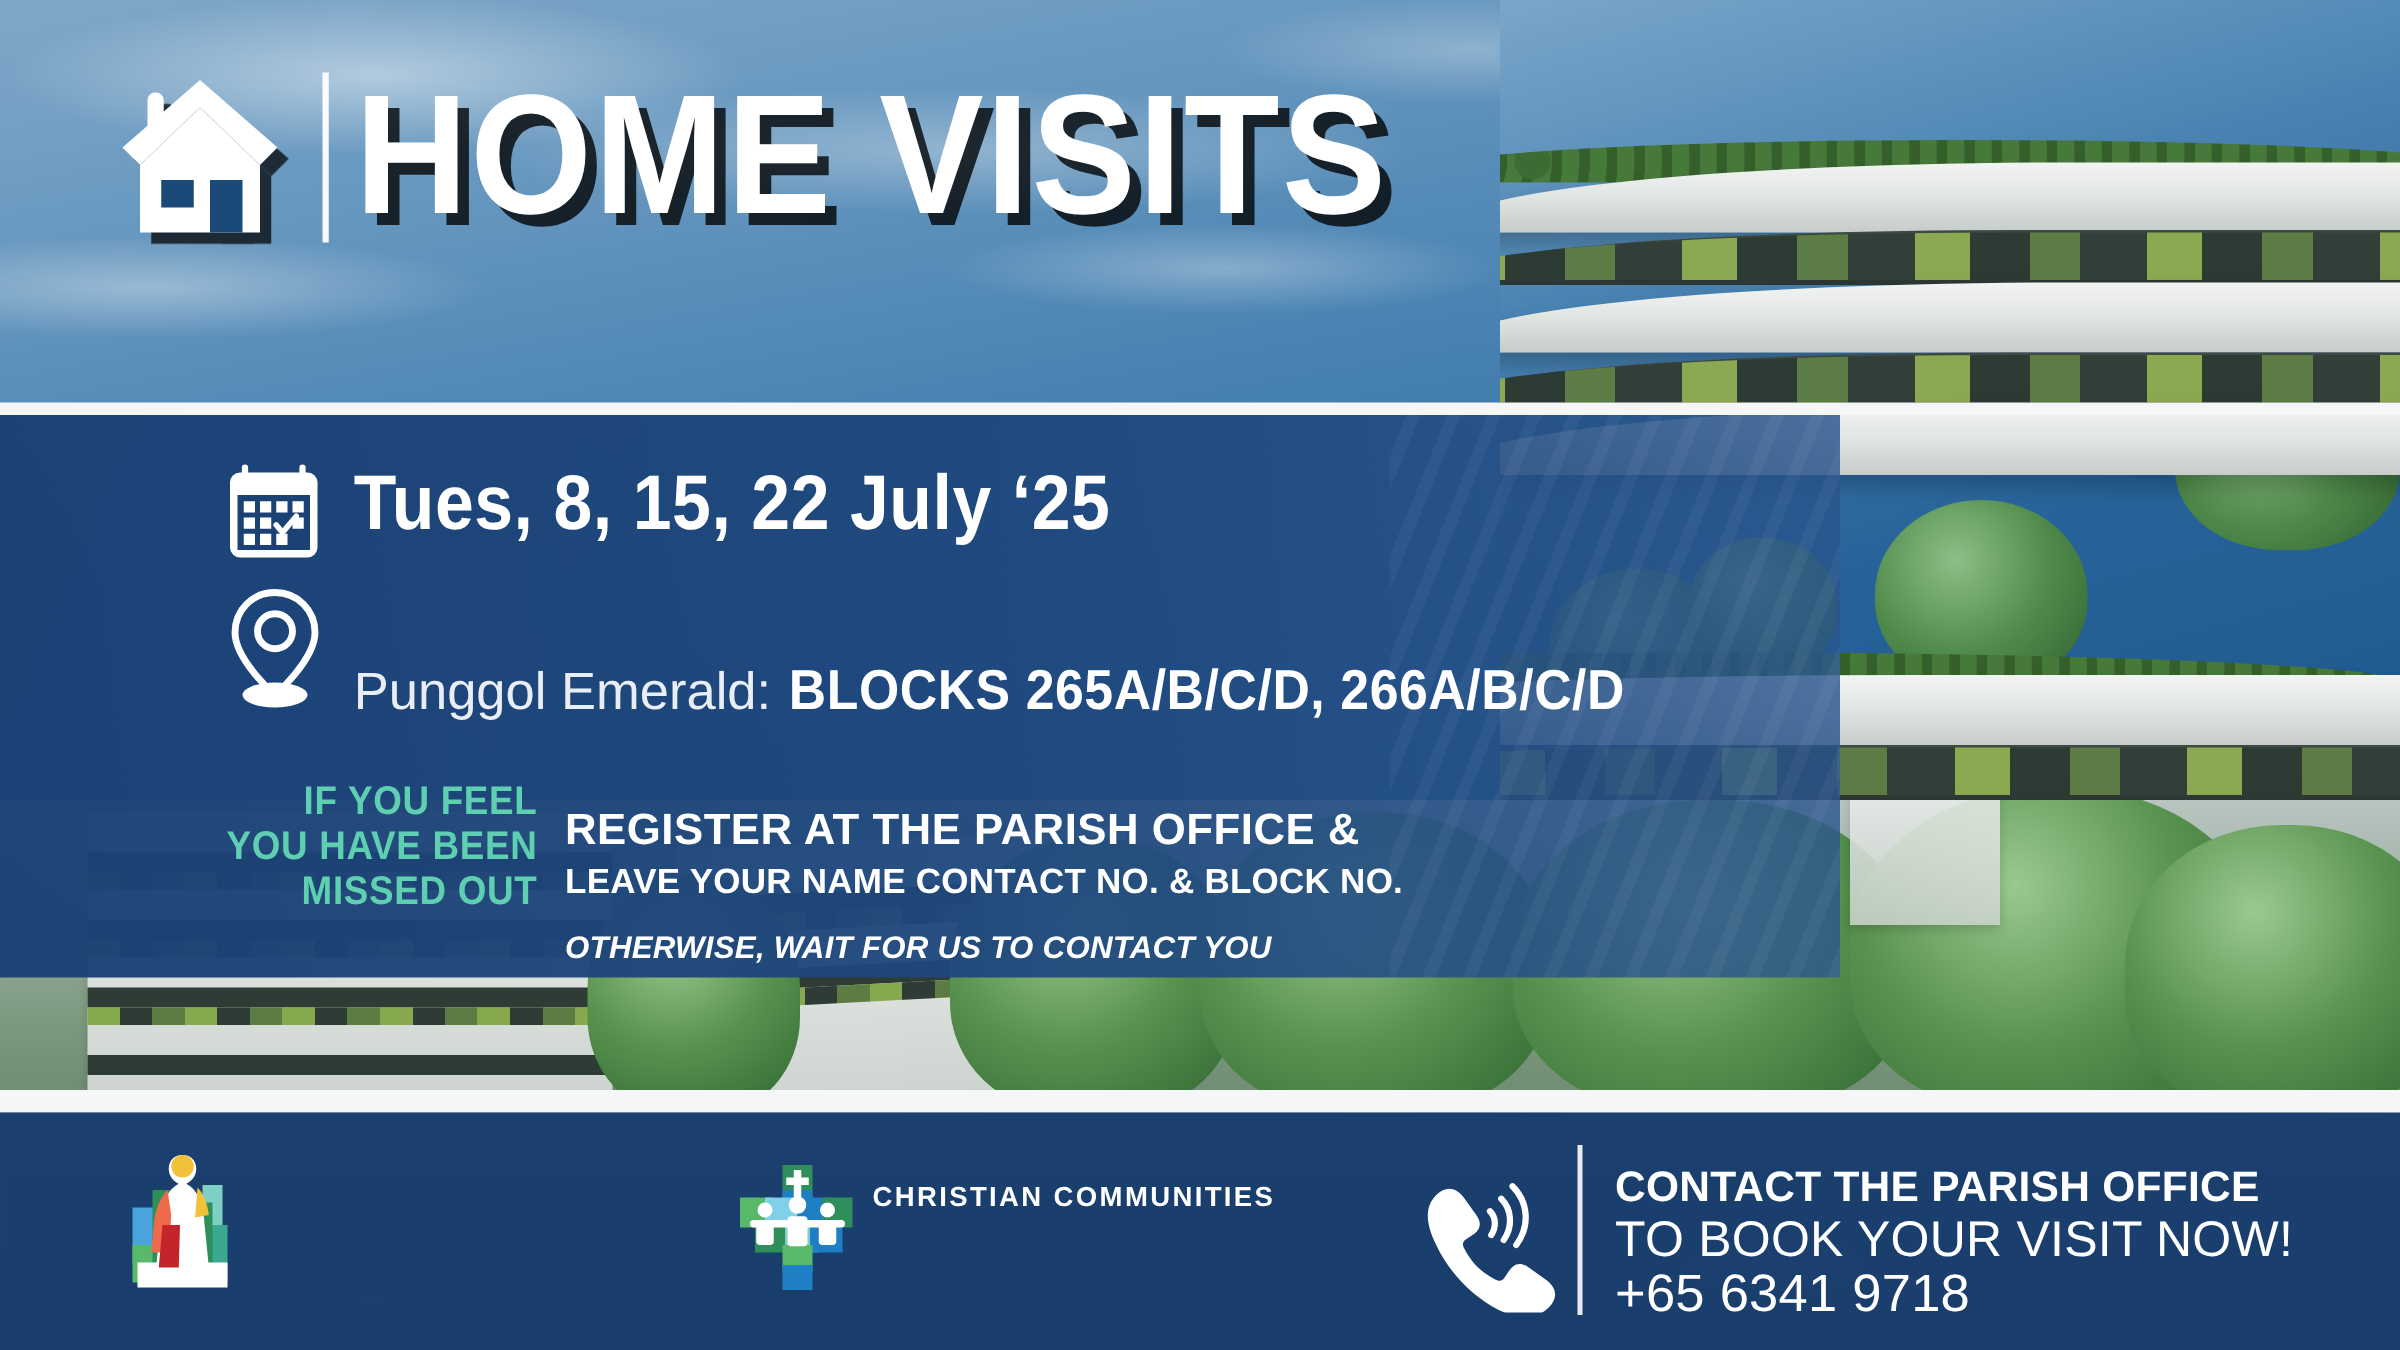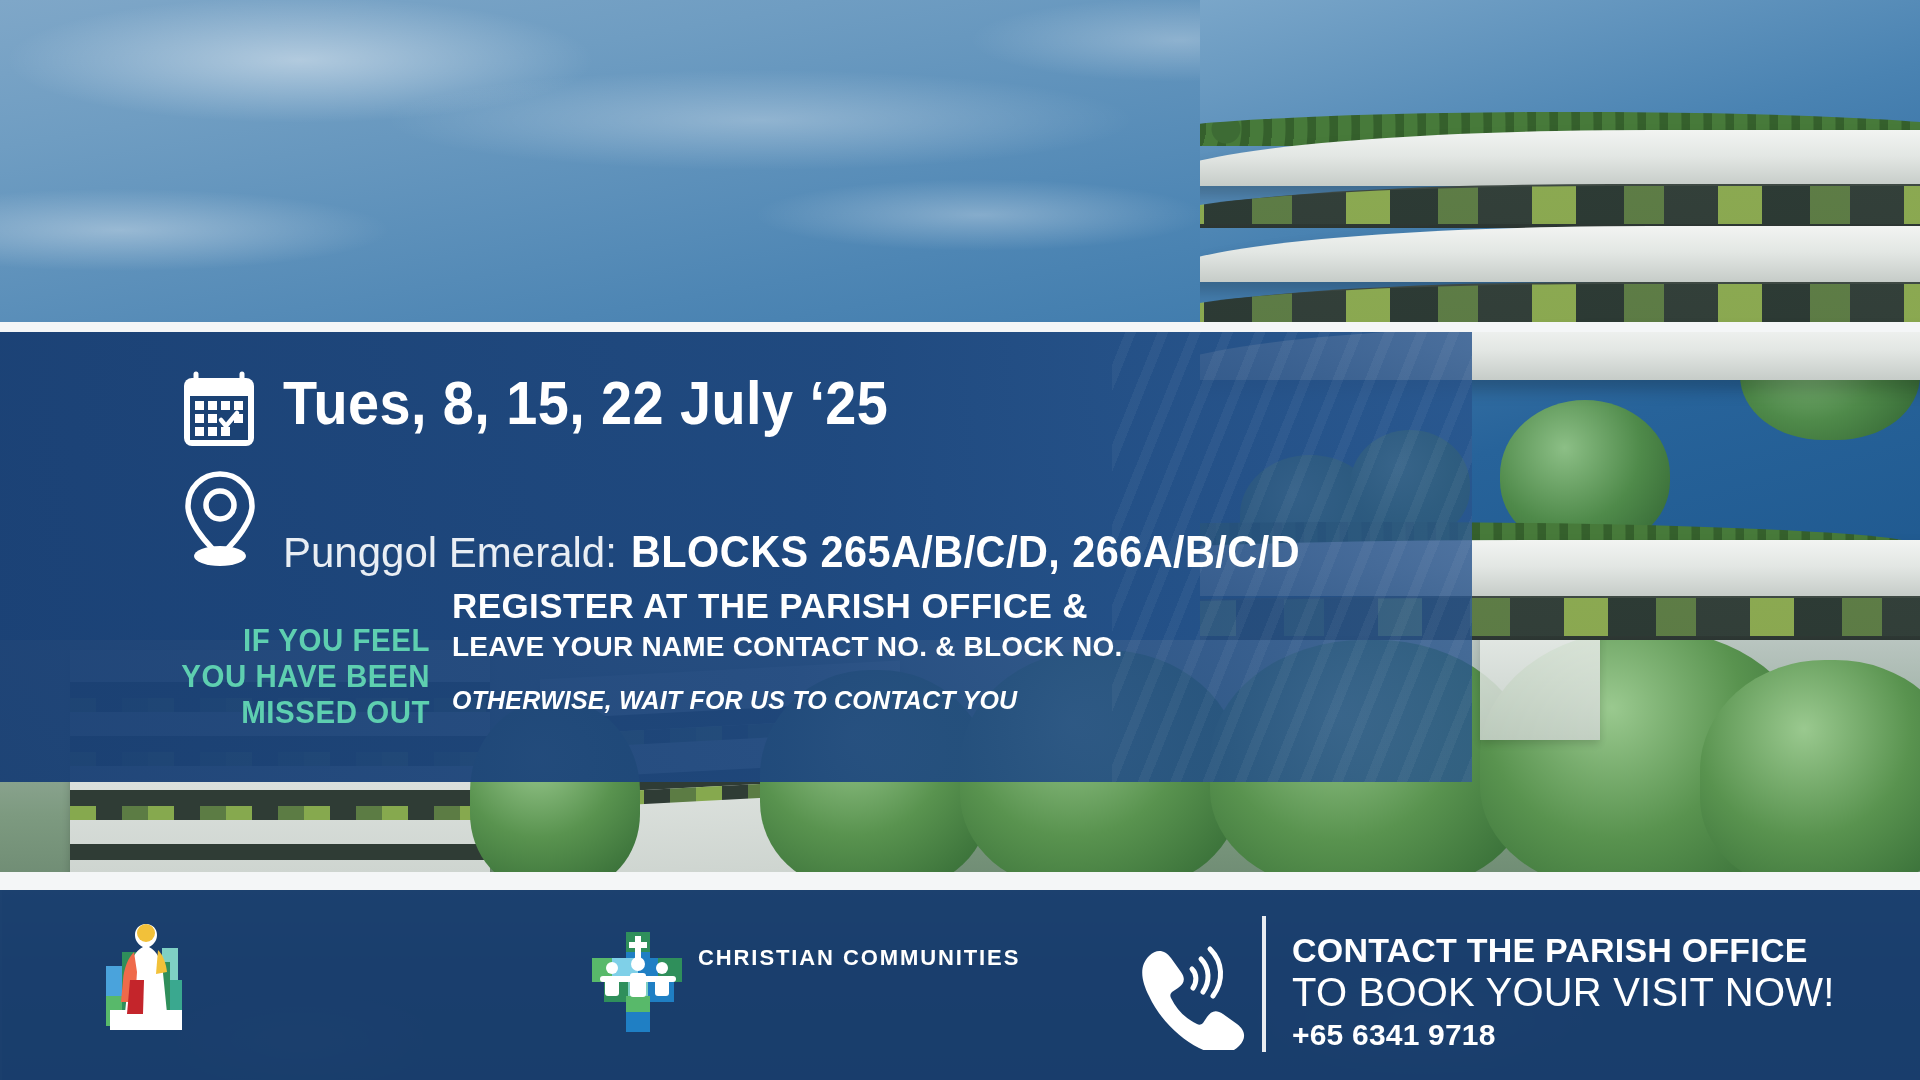--- a/index.html
+++ b/index.html
@@ -145,21 +145,21 @@
 
   .missed {
     position:absolute; left:0; top:622px; width:430px;
     text-align:right; color:#5ecfb0;
     font-size:32px; line-height:36px; font-weight:bold;
     font-family:"Liberation Sans Narrow","Liberation Sans",sans-serif;
     transform:scaleX(.92); transform-origin:right center;
     letter-spacing:.6px;
   }
 
-  .reg-block { position:absolute; left:452px; top:584px; color:#fff; }
+  .reg-block { position:absolute; left:452px; top:642px; color:#fff; }
   .reg-1 { font-size:35px; line-height:44px; font-weight:bold; letter-spacing:.4px; white-space:nowrap; }
   .reg-2 { font-size:28px; line-height:38px; font-weight:bold; letter-spacing:.2px; white-space:nowrap; }
   .reg-3 { font-size:25px; line-height:40px; font-weight:bold; font-style:italic; margin-top:14px; letter-spacing:.2px; white-space:nowrap; }
 
   
   .footer { position:absolute; left:0; top:890px; width:1920px; height:190px; overflow:hidden; }
   .footer .fphoto { position:absolute; inset:0;
     background:linear-gradient(180deg,#5c7f96 0%, #44637e 40%, #3a5870 100%); opacity:.55; }
   .footer .fghost { position:absolute; inset:0;
     background:
@@ -177,21 +177,21 @@
   .logo-ncc { position:absolute; left:590px; top:930px; width:96px; height:104px; }
   .ncc-text { position:absolute; left:698px; top:944px; color:#fff; }
   .ncc-top { font-size:34px; letter-spacing:.6px; font-weight:bold; line-height:40px; }
   .ncc-bot { font-size:22px; letter-spacing:1.9px; font-weight:bold; line-height:28px; }
 
   .phone-icon { position:absolute; left:1135px; top:944px; width:110px; height:106px; }
   .fdiv { position:absolute; left:1262px; top:916px; width:4px; height:136px; background:#fff; opacity:.9; }
   .contact { position:absolute; left:1292px; top:928px; color:#fff; }
   .c1 { font-size:34px; font-weight:bold; line-height:44px; letter-spacing:.2px; }
   .c2 { font-size:40px; font-weight:300; line-height:40px; letter-spacing:.2px; }
-  .c3 { font-size:30px; font-weight:bold; line-height:46px; letter-spacing:.2px; }
+  .c3 { font-size:42px; font-weight:normal; line-height:46px; letter-spacing:.2px; }
 </style>
 </head>
 <body>
 
 <div id="stage">
 
   <div class="photo"></div>
 
   <div class="bldg-right">
     <div class="sky2"></div>
@@ -233,20 +233,35 @@
     <div class="canopy" style="left:960px; top:10px;  width:280px; height:240px;"></div>
     <div class="canopy" style="left:1210px;top:0px;   width:320px; height:250px;"></div>
     <div class="canopy" style="left:1480px;top:-10px; width:330px; height:260px;"></div>
     <div class="canopy" style="left:1700px;top:20px;  width:260px; height:230px;"></div>
     <div class="lowblock" style="left:1480px; top:-20px; width:120px; height:120px; opacity:.85;"></div>
   </div>
 
   <div class="wdiv" style="top:322px; height:10px;"></div>
   <div class="wdiv" style="top:872px; height:18px;"></div>
 
+  <div class="header">
+    <svg class="house-icon" viewBox="0 0 128 132">
+      <g fill="#ffffff">
+        <rect x="22" y="18" width="13" height="40" rx="6"></rect>
+        <path d="M64 8 L126 62 L112 76 L64 30 L16 76 L2 62 Z"></path>
+        <path d="M64 30 L112 76 L112 130 L16 130 L16 76 Z"></path>
+      </g>
+      <g fill="#1b4a78">
+        <rect x="33" y="88" width="26" height="22"></rect>
+        <rect x="72" y="88" width="26" height="42"></rect>
+      </g>
+    </svg>
+    <div class="vrule"></div>
+    <div class="title">HOME VISITS</div>
+  </div>
 
   <div class="panel"></div>
 
   <svg class="cal-icon" viewBox="0 0 78 82">
     <path d="M16 6 v10" stroke="#fff" stroke-width="5" fill="none" stroke-linecap="round"></path>
     <path d="M62 6 v10" stroke="#fff" stroke-width="5" fill="none" stroke-linecap="round"></path>
     <rect x="4" y="10" width="70" height="68" rx="8" fill="#fff"></rect>
     <rect x="10" y="28" width="58" height="44" fill="#1b4274"></rect>
     <g fill="#fff">
       <rect x="15" y="33" width="9" height="9"></rect>

